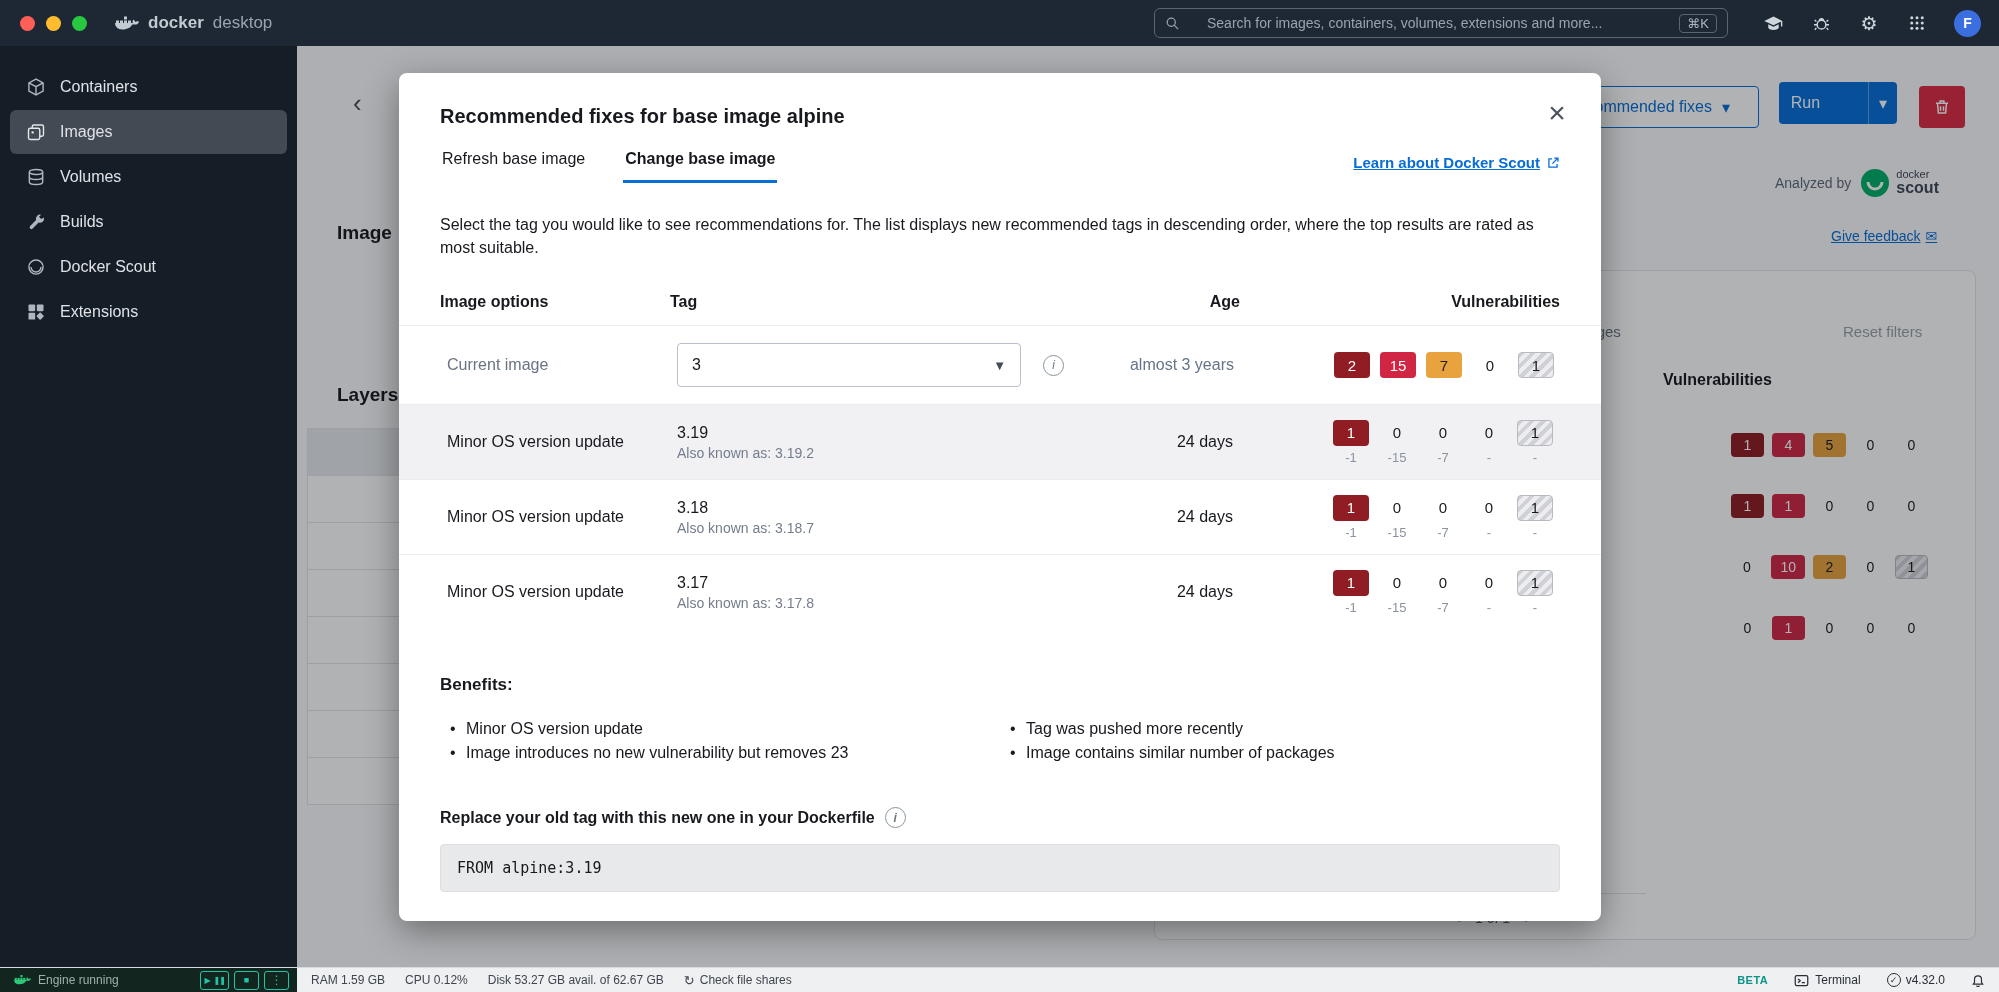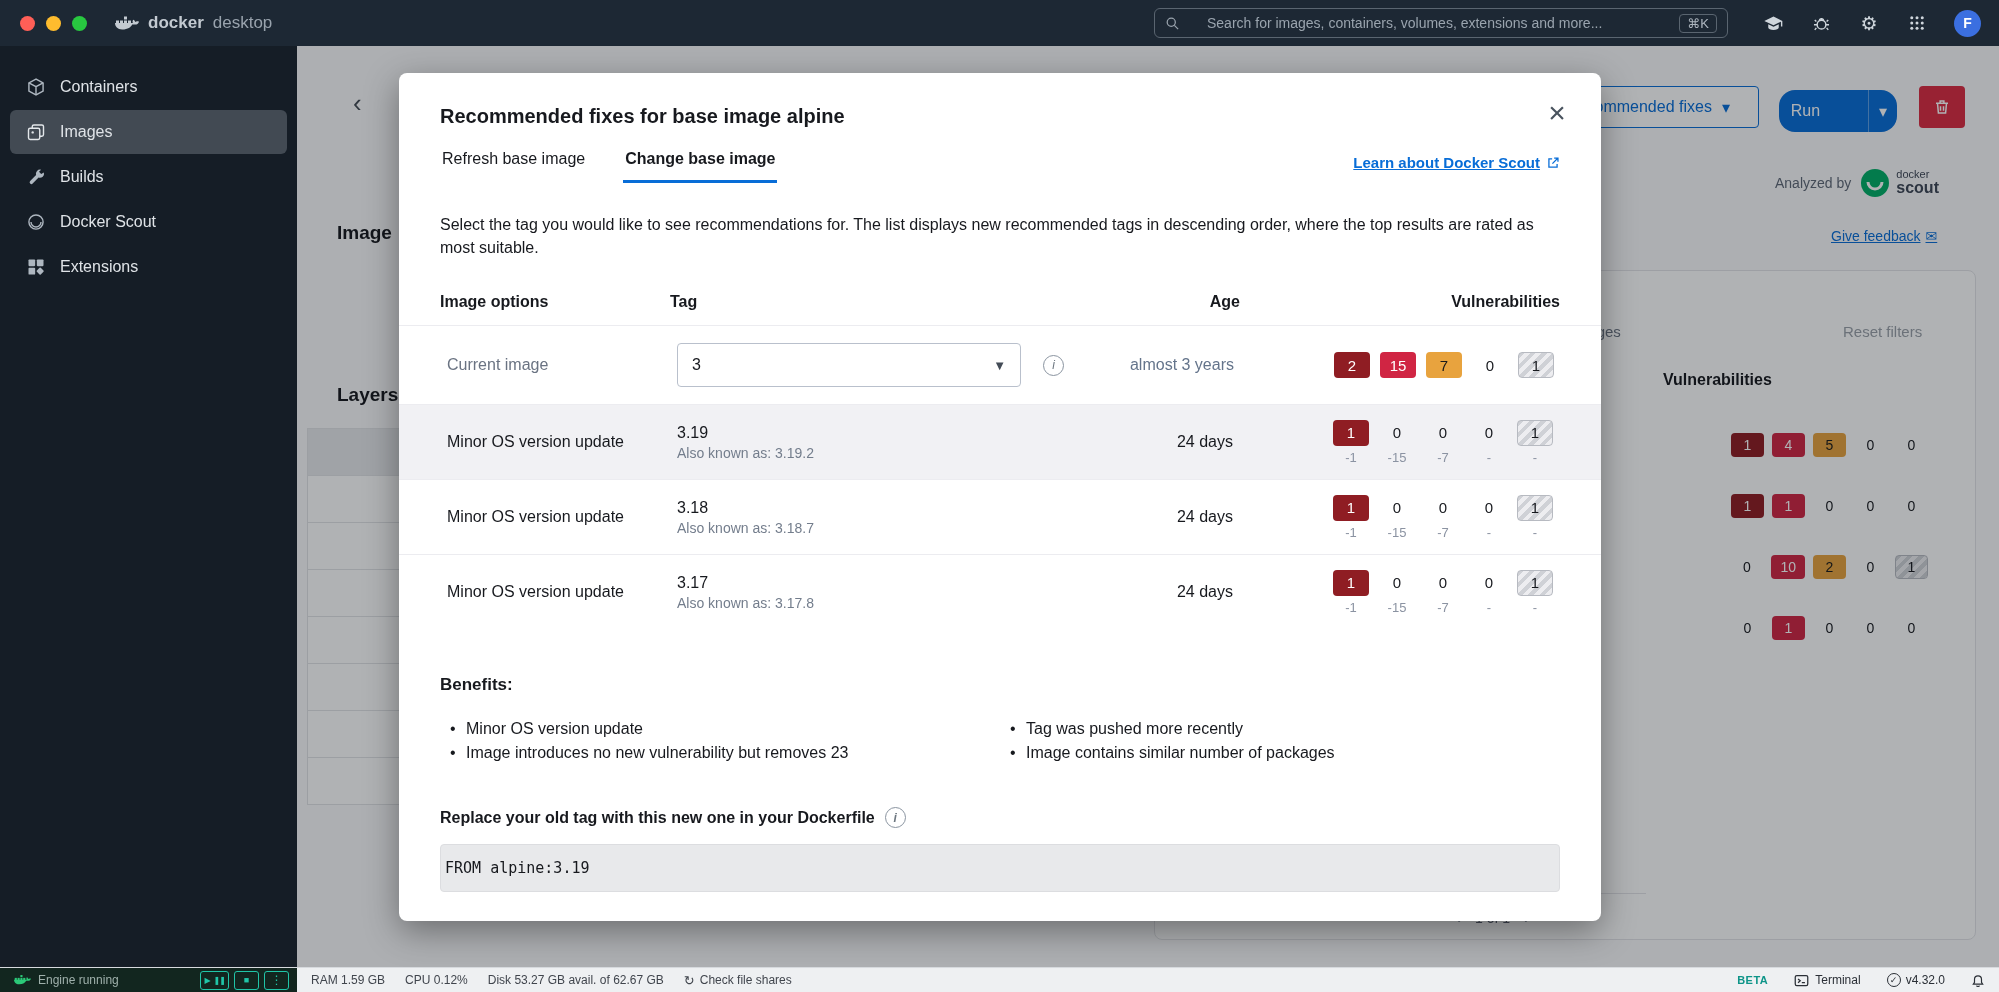--- a/index.html
+++ b/index.html
@@ -37,21 +37,21 @@
   .bg-chevron::after{content:"‹";}
   .bg-image-label{position:absolute;left:40px;top:176px;font-size:19px;font-weight:bold;}
   .bg-layers-label{position:absolute;left:40px;top:338px;font-size:19px;font-weight:bold;}
   .bg-rows{position:absolute;left:10px;top:382px;width:200px;}
   .bg-row{height:46px;border:1px solid #e2e3e6;border-top:none;background:#fff;}
   .bg-row:first-child{border-top:1px solid #e2e3e6;background:#e8e9ec;}
   .btn-outline{position:absolute;left:1240px;top:40px;width:222px;height:42px;border:1px solid #086dd7;
                background:#fff;color:#086dd7;border-radius:4px;display:flex;align-items:center;justify-content:center;
                gap:10px;font-size:16px;cursor:pointer;box-sizing:border-box;}
   .caret-b::after{content:"▾";}
-  .btn-run{position:absolute;left:1482px;top:44px;width:118px;height:42px;background:#086dd7;border-radius:16px;
+  .btn-run{position:absolute;left:1482px;top:36px;width:118px;height:42px;background:#086dd7;border-radius:4px;
            color:#fff;display:flex;align-items:stretch;cursor:pointer;overflow:hidden;gap:36px;}
   .btn-run .runlabel{flex:1;display:flex;align-items:center;justify-content:center;font-size:16px;}
   .btn-run .runcaret{width:28px;border-left:1px solid rgba(255,255,255,.35);display:flex;align-items:center;justify-content:center;}
   .btn-trash{position:absolute;left:1622px;top:40px;width:46px;height:42px;background:#dc2b41;border-radius:4px;
              color:#fff;display:flex;align-items:center;justify-content:center;cursor:pointer;}
   .bg-analyzed{position:absolute;left:1478px;top:122px;display:flex;align-items:center;gap:9px;color:#5f6877;font-size:14px;}
   .scoutlogo{display:flex;align-items:center;gap:6px;}
   .scoutword{display:flex;flex-direction:column;line-height:1.05;color:#3e4756;}
   .scoutword .w1{font-size:11px;}
   .scoutword .w2{font-size:16px;font-weight:bold;}
@@ -116,21 +116,21 @@
   .b-none{background:transparent;color:#17191e;}
   .b-unsp{background:repeating-linear-gradient(135deg,#cfd1d6 0 4px,#ededf0 4px 8px);border:1px solid #b7bac1;color:#17191e;}
   .delta{font-size:13px;color:#8b93a2;}
   .benefits-title{margin-top:46px;font-size:17px;font-weight:bold;}
   .bencols{display:flex;margin-top:22px;}
   .bcol{width:50%;}
   .bullet{font-size:16px;line-height:24px;padding-left:26px;position:relative;}
   .bullet::before{content:"•";position:absolute;left:10px;}
   .dflabel{margin-top:42px;display:flex;align-items:center;gap:10px;font-size:16px;font-weight:bold;}
   .codeblock{margin-top:16px;height:46px;background:#e8e9eb;border:1px solid #dcdde0;border-radius:4px;display:flex;align-items:center;
-             padding:0 4px;font-family:"DejaVu Sans Mono",monospace;font-size:15px;}
+             padding:0 16px;font-family:"DejaVu Sans Mono",monospace;font-size:15px;}
 
   
   .statusbar{position:absolute;left:0;right:0;bottom:0;height:24px;background:#eef0f2;border-top:1px solid #d7dade;
              z-index:6;display:flex;align-items:center;font-size:12px;color:#40454d;}
   .sb-left{width:297px;height:100%;background:#12261f;display:flex;align-items:center;gap:7px;padding-left:14px;
            box-sizing:border-box;color:#9fb0ab;flex:0 0 auto;}
   .sb-ctrls{margin-left:auto;margin-right:8px;display:flex;gap:5px;align-items:center;}
   .sb-btn{min-width:17px;height:17px;border:1px solid #20c5a8;border-radius:3px;color:#20c5a8;display:flex;
           align-items:center;justify-content:center;font-size:8px;padding:0 3px;cursor:pointer;gap:3px;}
   .g-play::after{content:"▶";}
@@ -232,20 +232,30 @@
         <svg viewBox="0 0 24 24" width="20" height="20" fill="none" stroke="currentColor" stroke-width="1.7">
             <rect x="3" y="7.5" width="13.5" height="13.5" rx="2"></rect>
             <path d="M7.5 7.5v-2a2 2 0 0 1 2-2H19a2 2 0 0 1 2 2V15a2 2 0 0 1-2 2h-2.5"></path>
             <circle cx="8" cy="12.5" r="1.4" fill="currentColor" stroke="none"></circle>
           </svg>
       </span>
       <span>Images</span>
     </div>
     <div class="sideitem">
       <span style="display:flex;color:#aeb7c0;">
+        <svg viewBox="0 0 24 24" width="20" height="20" fill="none" stroke="currentColor" stroke-width="1.7">
+            <ellipse cx="12" cy="6" rx="8" ry="3"></ellipse>
+            <path d="M4 6v12c0 1.7 3.6 3 8 3s8-1.3 8-3V6"></path>
+            <path d="M4 12c0 1.7 3.6 3 8 3s8-1.3 8-3"></path>
+          </svg>
+      </span>
+      <span>Volumes</span>
+    </div>
+    <div class="sideitem">
+      <span style="display:flex;color:#aeb7c0;">
         <svg viewBox="0 0 24 24" width="20" height="20" fill="currentColor">
             <path d="M21.5 6.7a5 5 0 0 1-6.4 6L8 19.8a2.1 2.1 0 0 1-3-3l7.1-7.1a5 5 0 0 1 6-6.4L15.6 5.8l2.6 2.6z"></path>
           </svg>
       </span>
       <span>Builds</span>
     </div>
     <div class="sideitem">
       <span style="display:flex;color:#aeb7c0;">
         <svg viewBox="0 0 24 24" width="20" height="20" fill="none" stroke="currentColor" stroke-width="1.7">
             <circle cx="12" cy="12" r="8.5"></circle>

